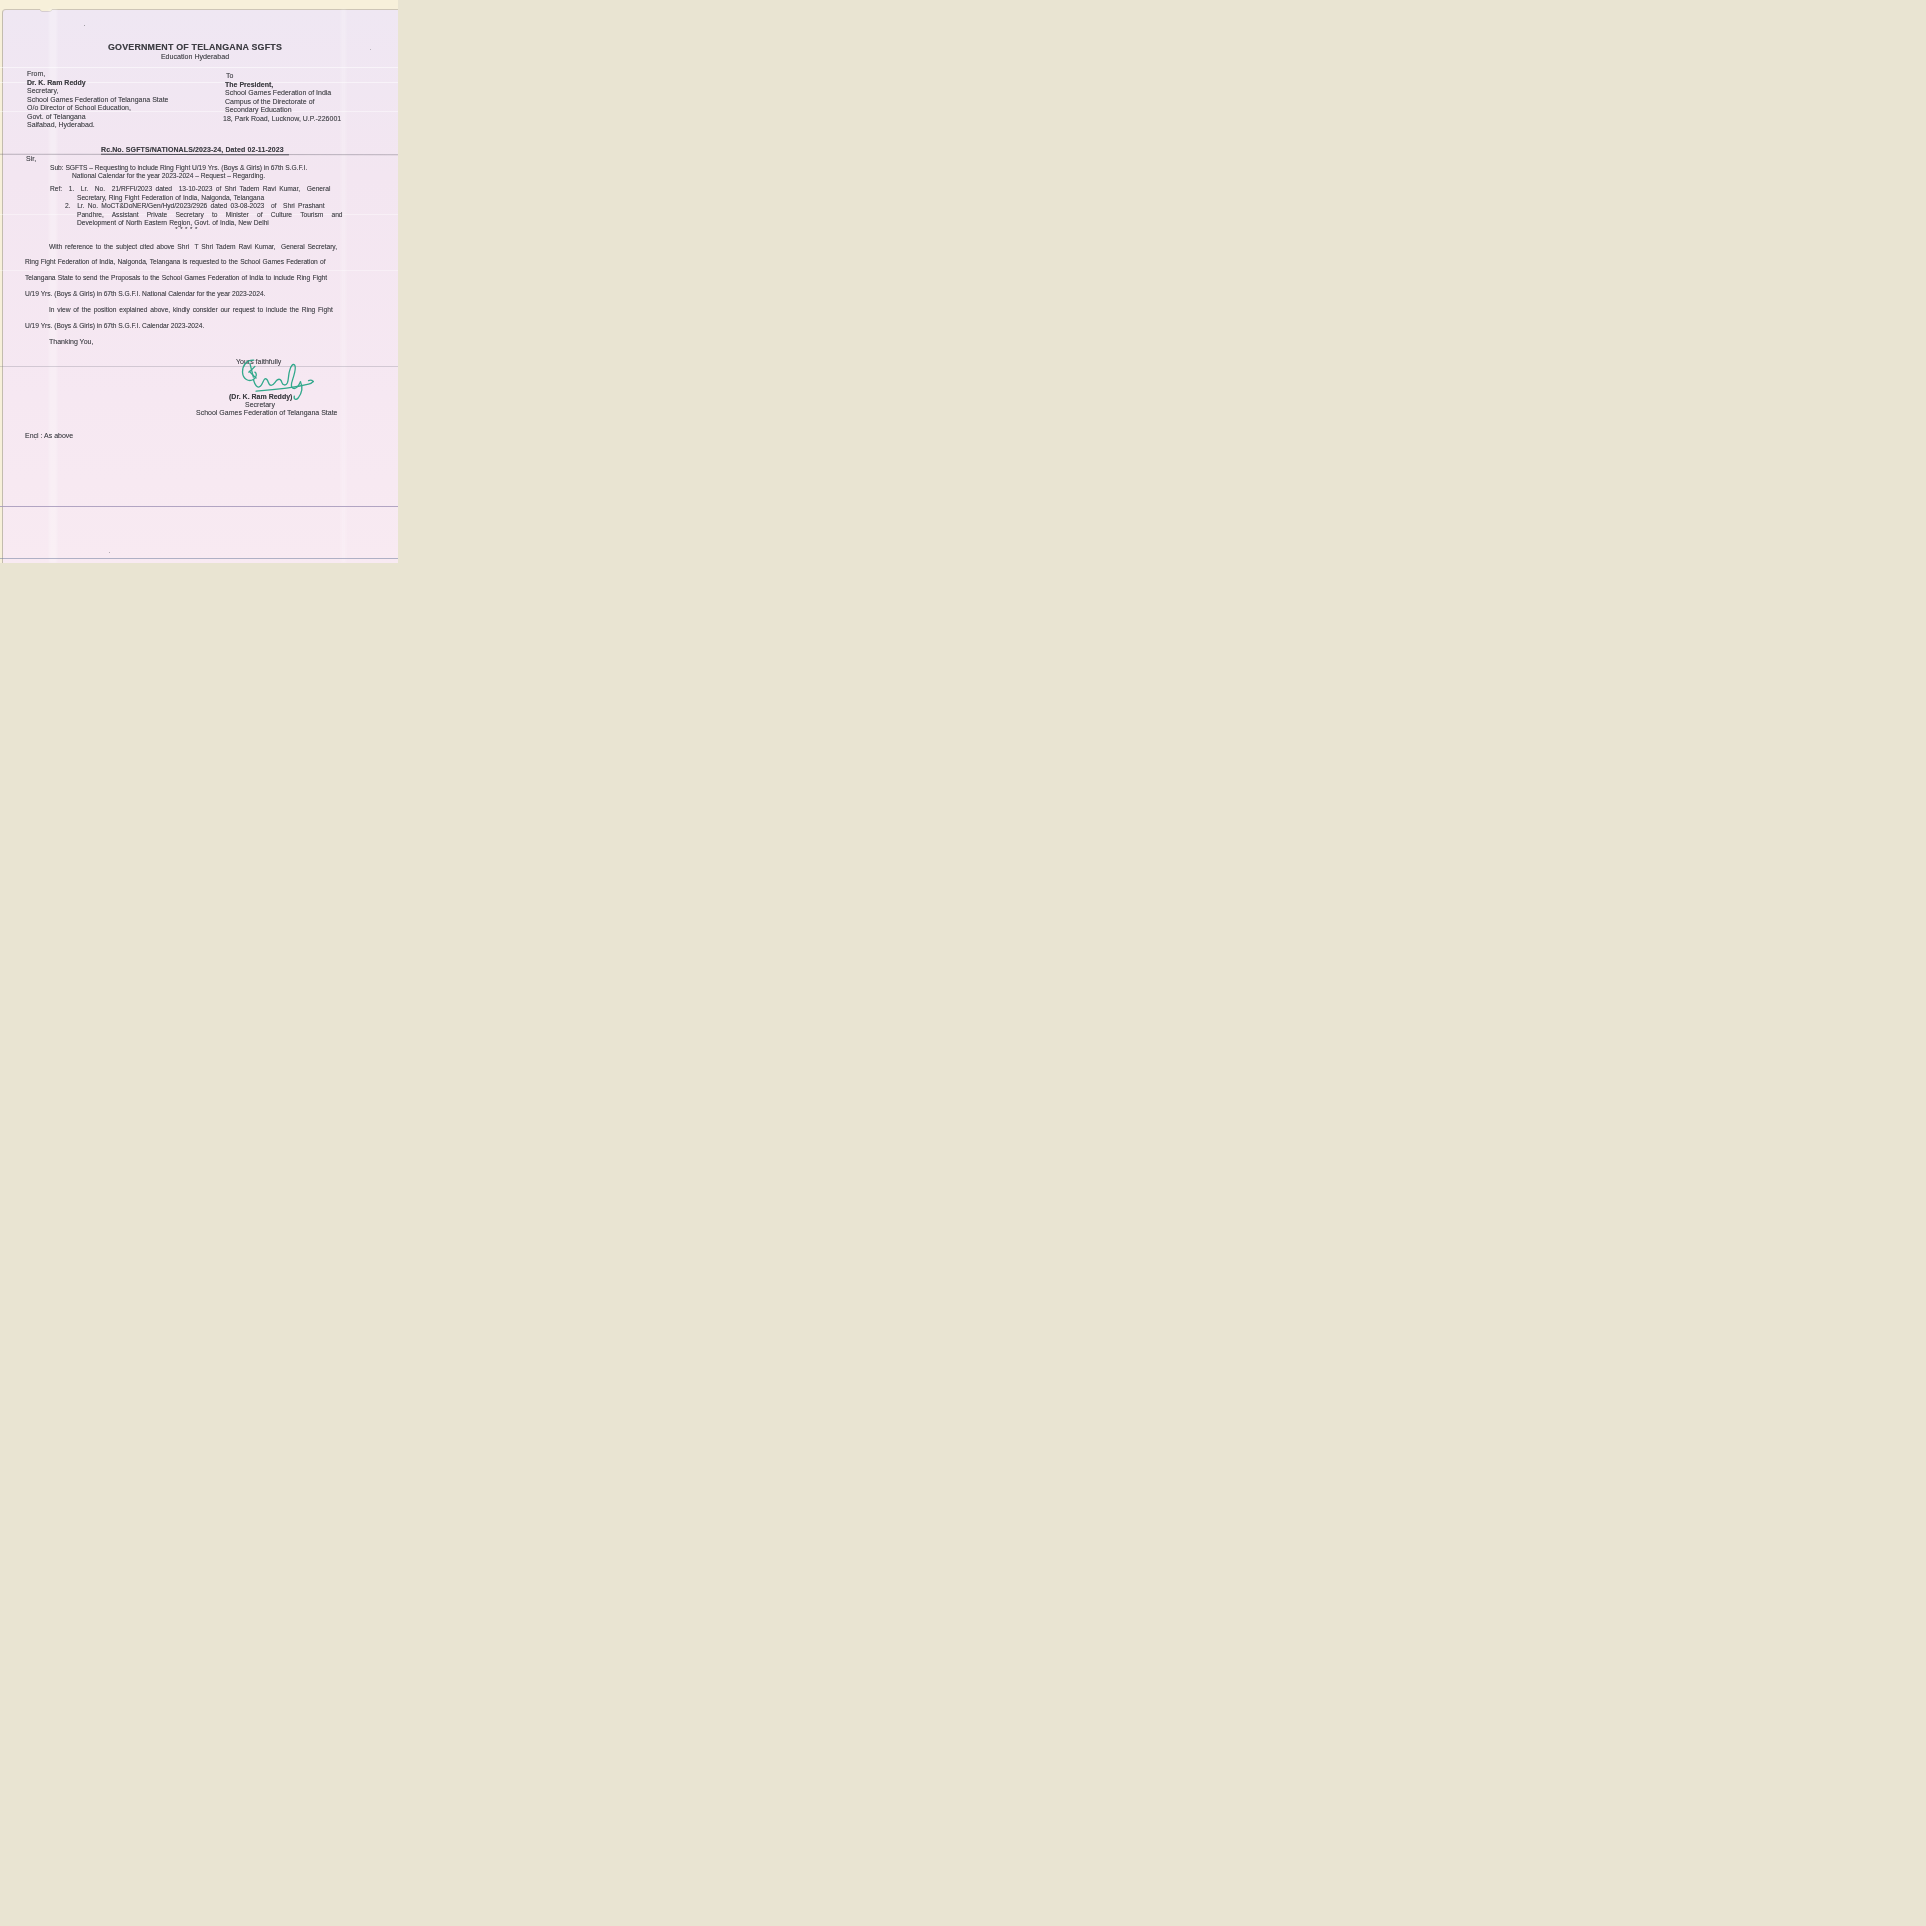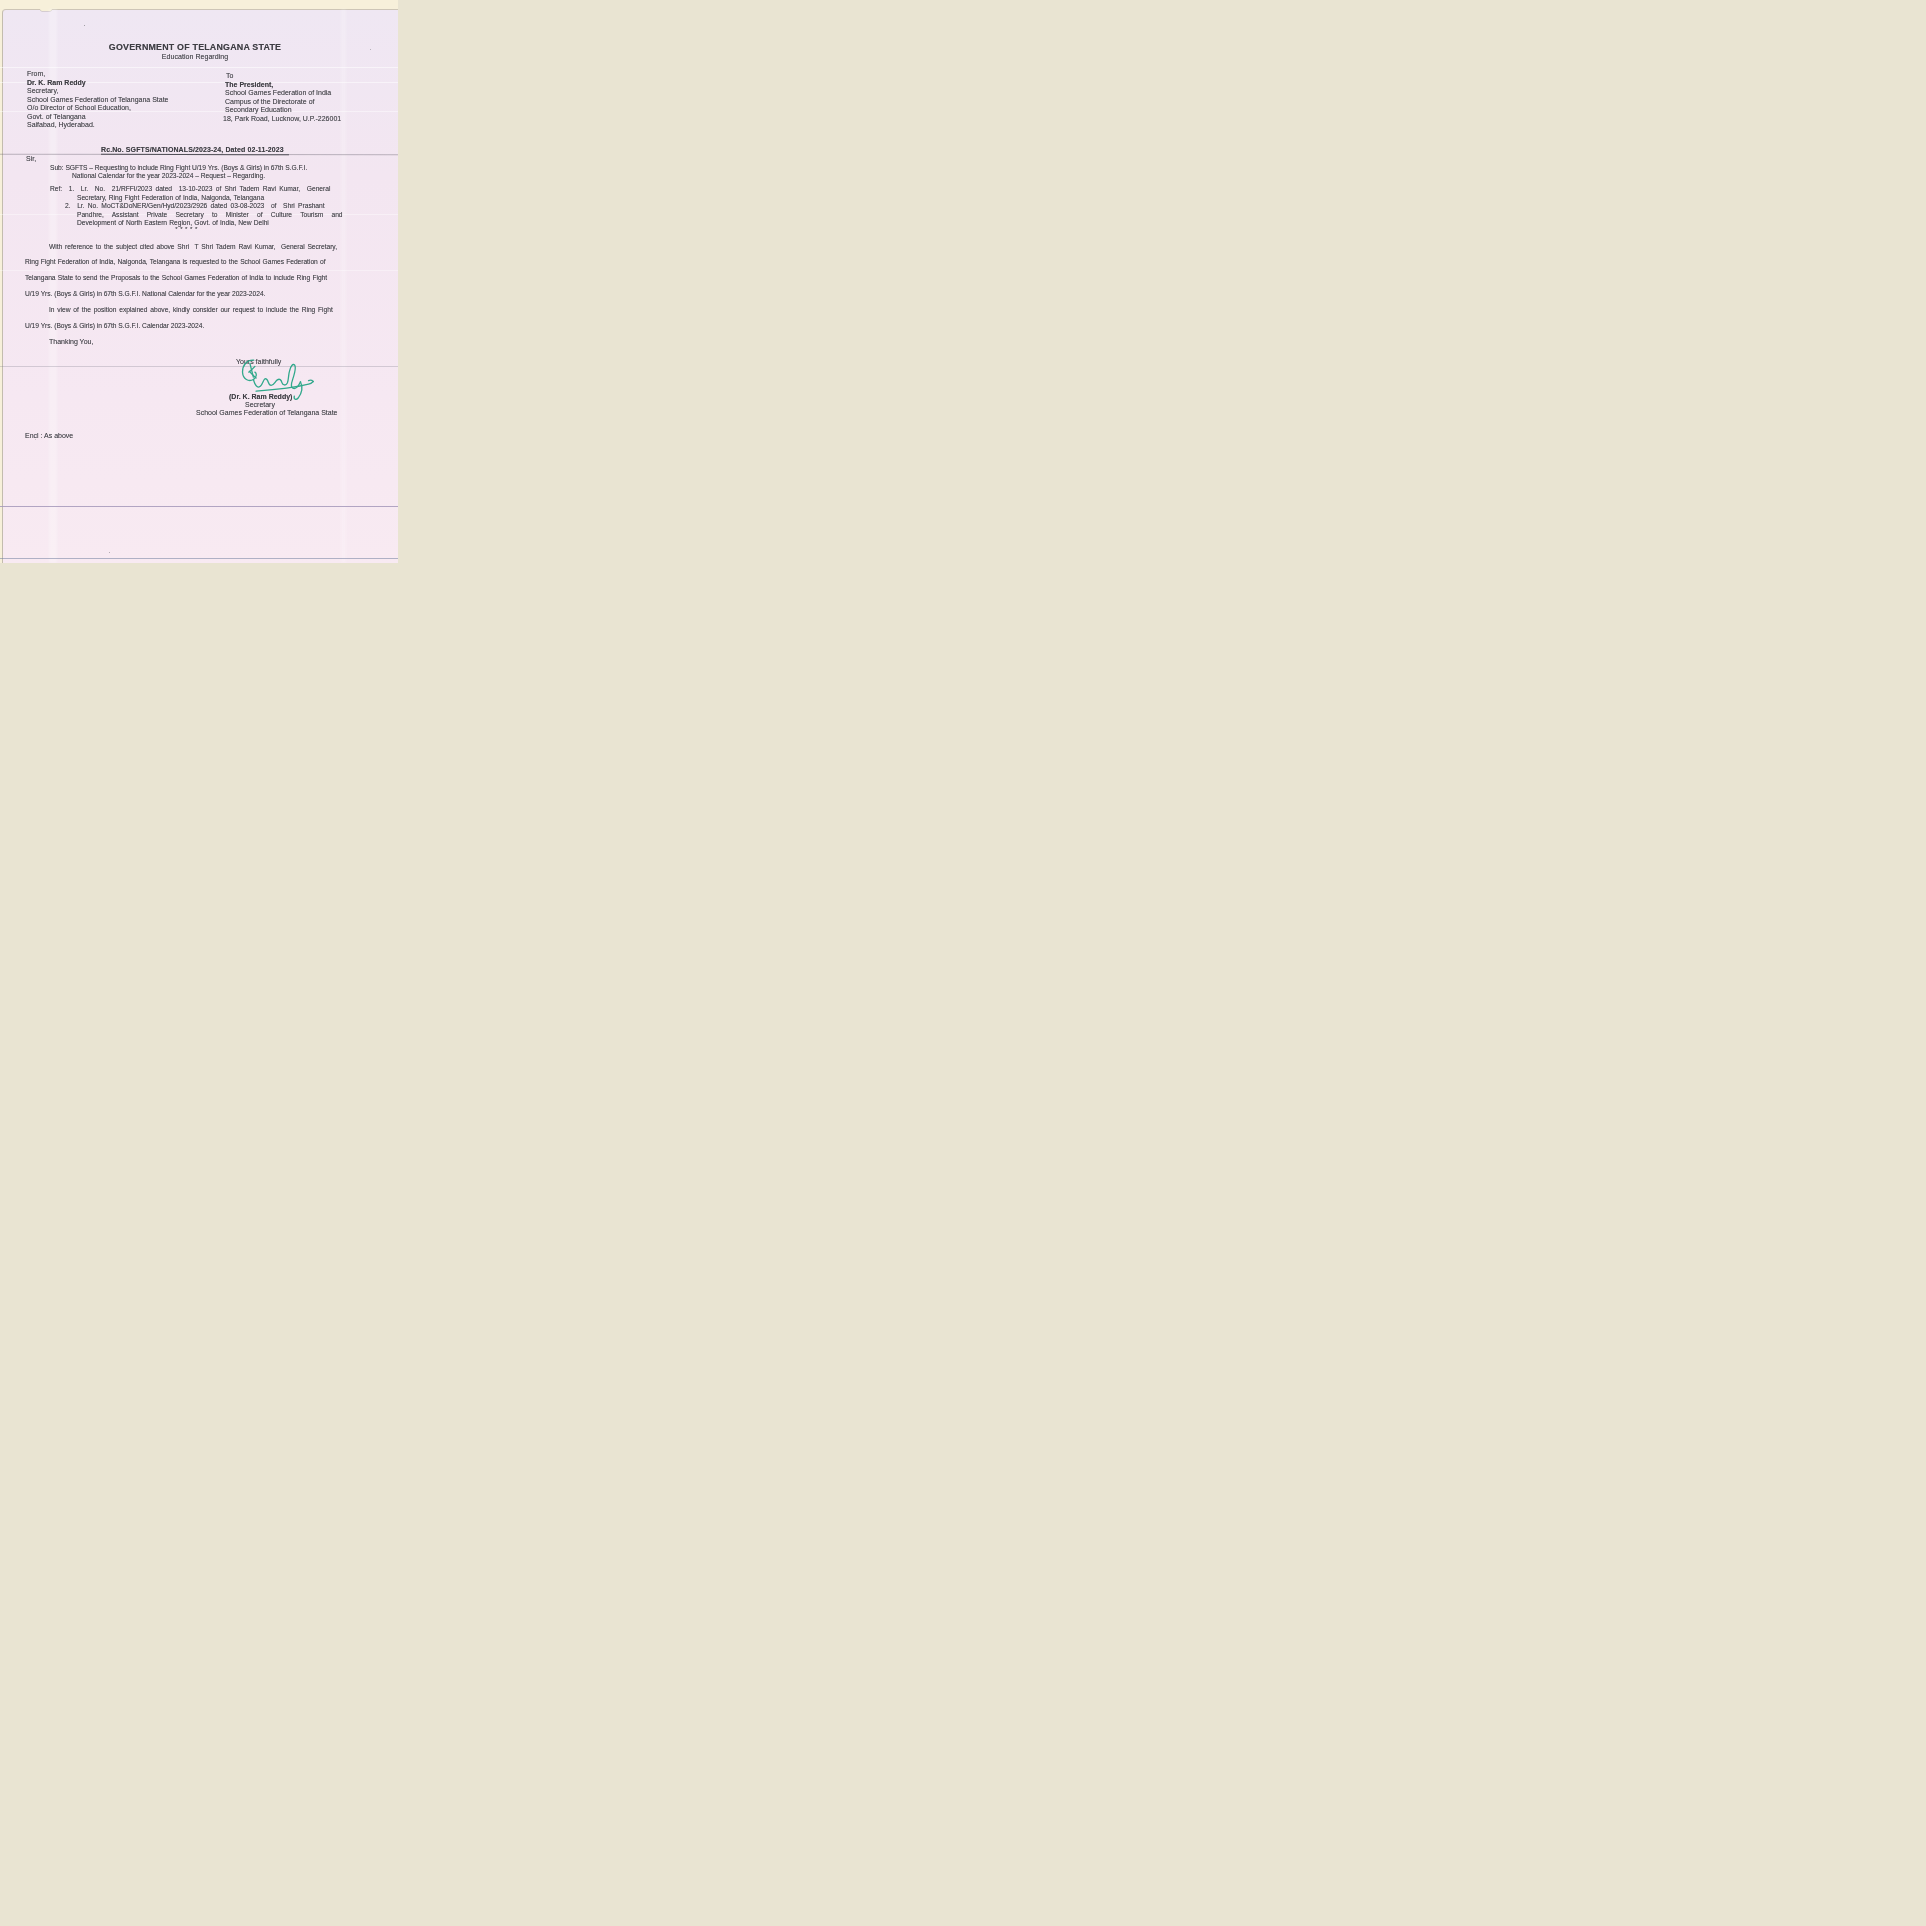--- a/index.html
+++ b/index.html
@@ -39,22 +39,22 @@
 
   <div class="fold" style="left:49px;width:7.7px;"></div>
   <div class="fold" style="left:341px;width:5.4px;opacity:.7;"></div>
   <div class="streak" style="top:67px;height:1px;background:rgba(255,255,255,.55);"></div>
   <div class="streak" style="top:82px;height:1.2px;background:rgba(255,255,255,.5);"></div>
   <div class="streak" style="top:111px;height:1.2px;background:rgba(255,255,255,.45);"></div>
   <div class="streak" style="top:214px;height:1.2px;background:rgba(255,255,255,.4);"></div>
   <div class="streak" style="top:270px;height:0.8px;background:rgba(255,255,255,.35);"></div>
   <div class="streak" style="top:366px;height:0.4px;background:rgba(120,120,132,.28);"></div>
 
-  <div class="ln b center" style="left:0;top:42px;width:390px;font-size:8.9px;letter-spacing:0.2px;">GOVERNMENT OF TELANGANA STATE</div>
-  <div class="ln center" style="left:0;top:53px;width:390px;font-size:7.1px;">Education Regarding</div>
+  <div class="ln b center" style="left:0;top:42px;width:390px;font-size:8.9px;letter-spacing:0.2px;">GOVERNMENT OF TELANGANA SGFTS</div>
+  <div class="ln center" style="left:0;top:53px;width:390px;font-size:7.1px;">Education Hyderabad</div>
 
   <div>
     <div class="ln" style="left:27px;top:70px;">From,</div>
     <div class="ln b" style="left:27px;top:79px;">Dr. K. Ram Reddy</div>
     <div class="ln" style="left:27px;top:87px;">Secretary,</div>
     <div class="ln" style="left:27px;top:96px;">School Games Federation of Telangana State</div>
     <div class="ln" style="left:27px;top:104px;">O/o Director of School Education,</div>
     <div class="ln" style="left:27px;top:113px;">Govt. of Telangana</div>
     <div class="ln" style="left:27px;top:121px;">Saifabad, Hyderabad.</div>
   </div>

